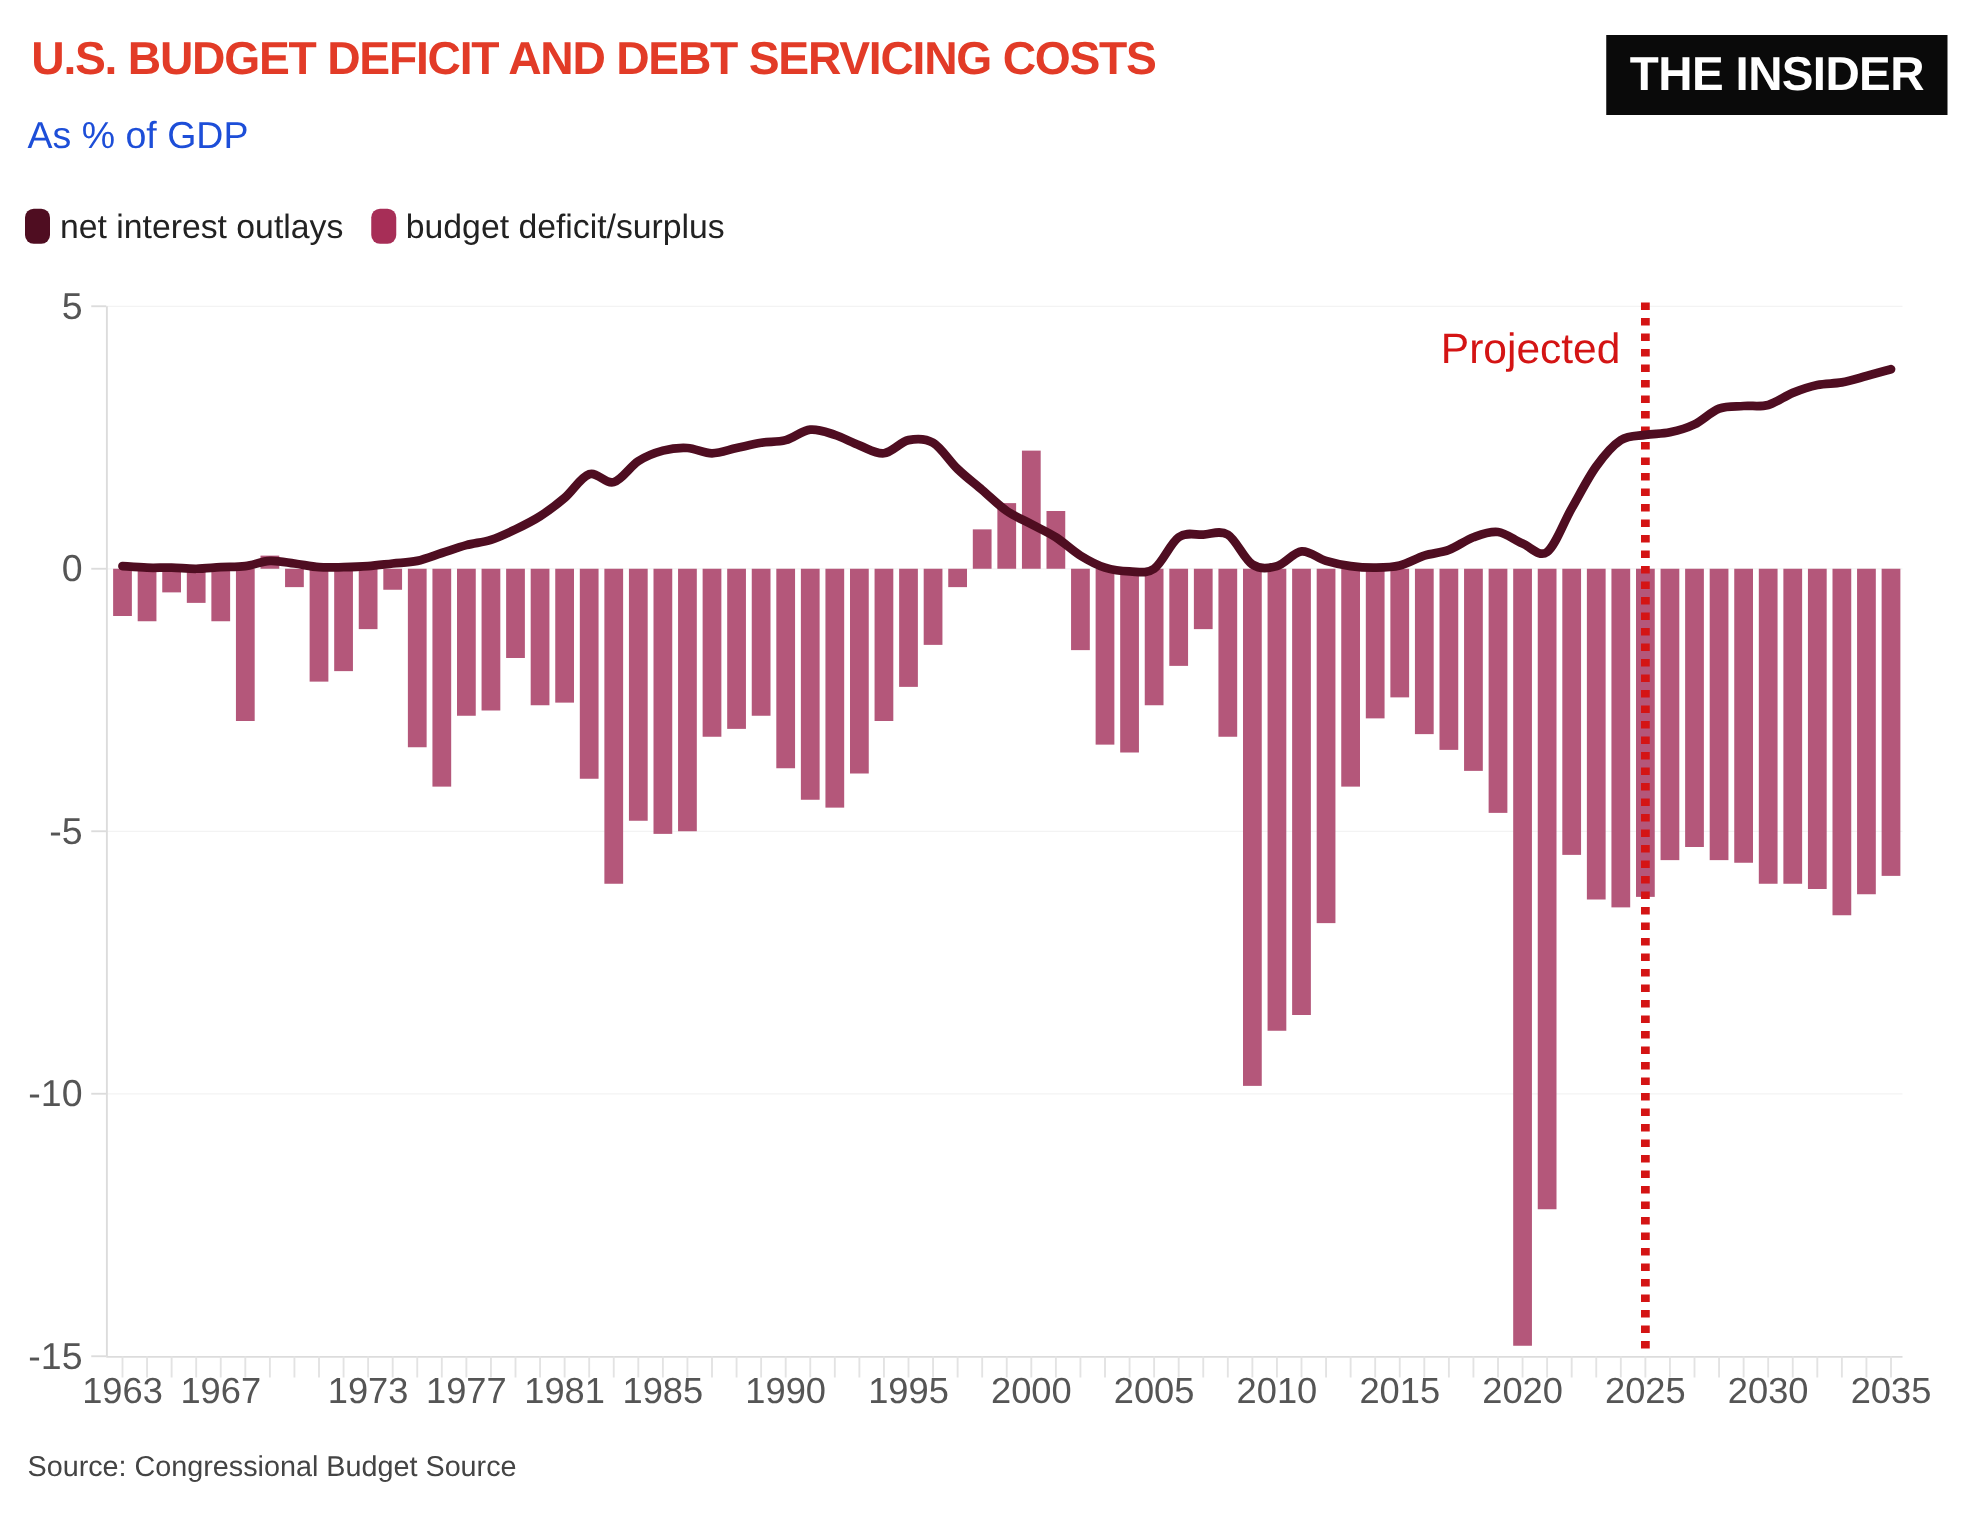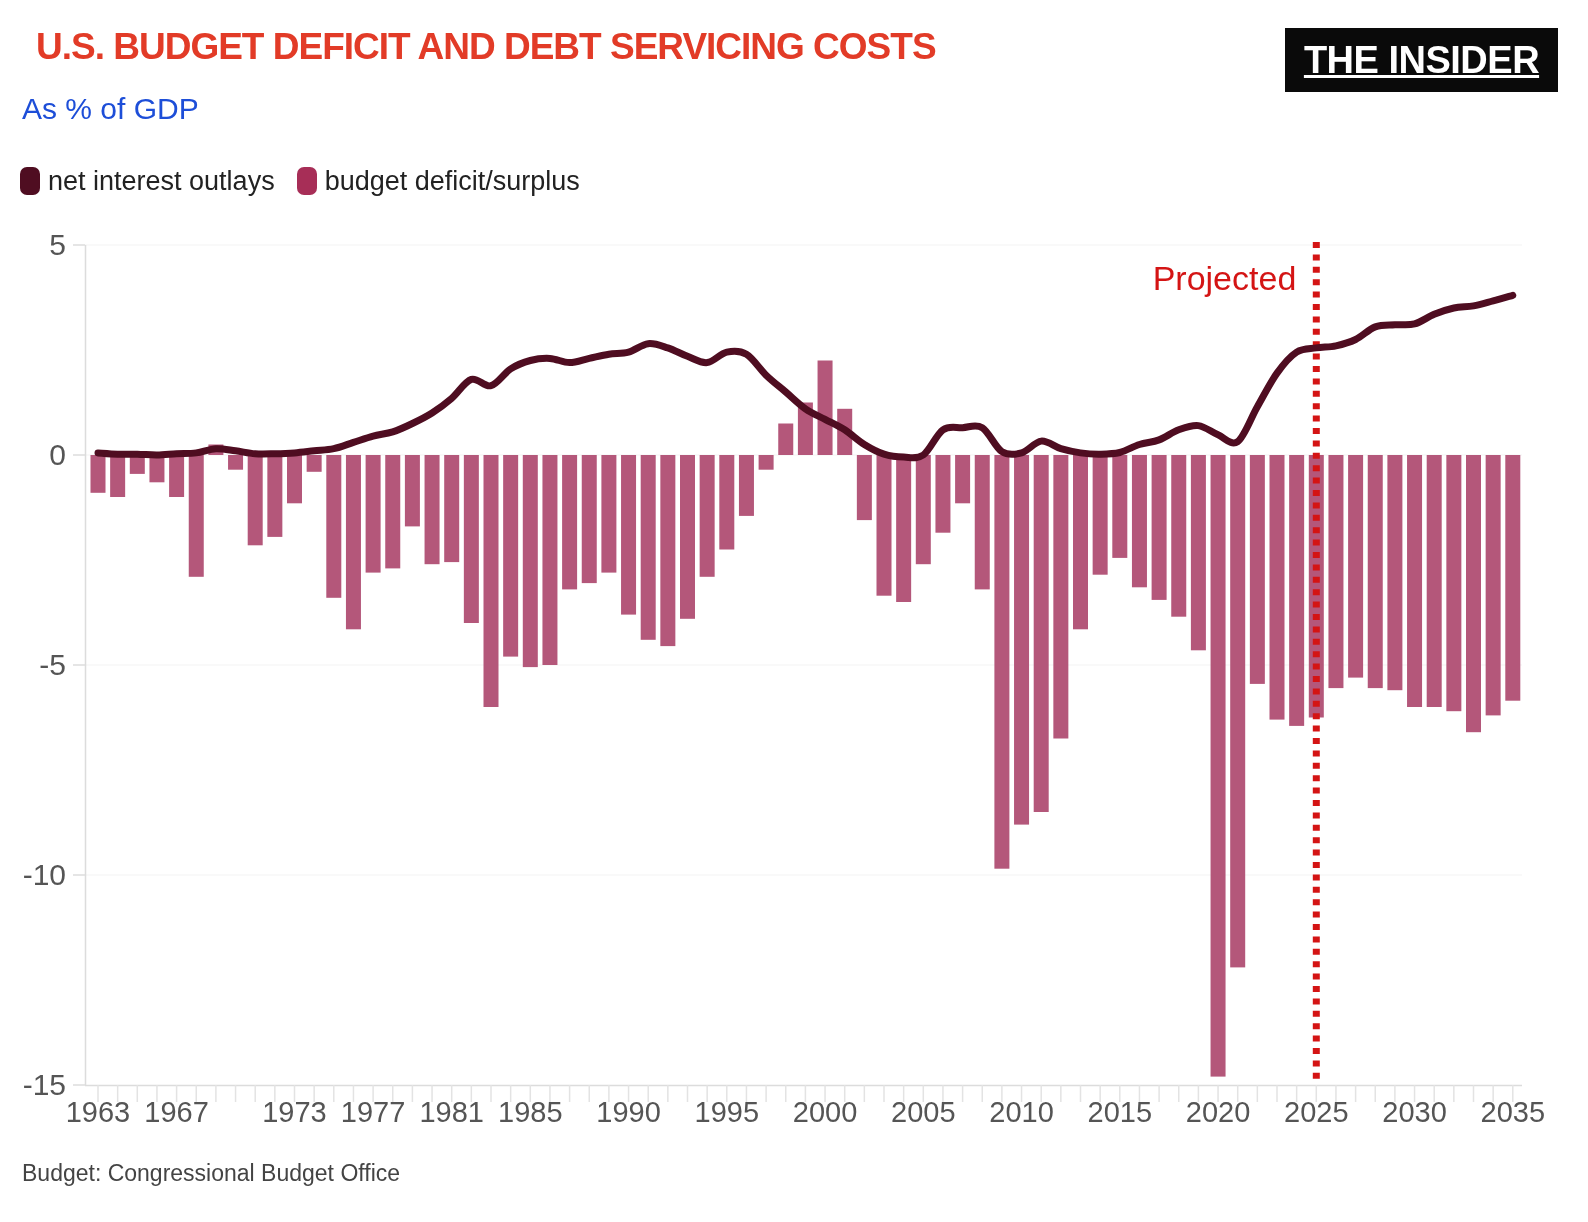--- a/index.html
+++ b/index.html
@@ -1,24 +1,24 @@
 <!DOCTYPE html>
 <html><head>
 <meta charset="utf-8">
 <style>
   html,body{margin:0;padding:0;background:#ffffff;}
   .page{position:relative;width:1588px;height:1222px;background:#ffffff;
         font-family:"Liberation Sans",sans-serif;overflow:hidden;}
   .page svg{position:absolute;left:0;top:0;z-index:0;}
   .abs{position:absolute;z-index:1;}
-  .title{left:36px;top:26px;font-size:37px;font-weight:700;letter-spacing:-1px;}
+  .title{left:25px;top:26px;font-size:37px;font-weight:700;letter-spacing:-1px;}
   .subtitle{left:22px;top:92px;font-size:30px;color:#1d4ed8;}
   .brand{left:1285px;top:28px;width:273px;height:64px;display:flex;
          align-items:center;justify-content:center;}
-  .brand span{font-size:38px;font-weight:700;letter-spacing:-0.5px;text-decoration:underline;}
+  .brand span{font-size:38px;font-weight:700;letter-spacing:-0.5px;}
   .legend{left:20px;top:167px;display:flex;align-items:center;height:28px;justify-content:center;}
   .chip{display:inline-block;width:20px;height:28px;border-radius:7px;margin-right:8px;}
   .chip2{margin-left:22px;}
   .llabel{font-size:27px;color:#222222;line-height:28px;}
   .source{left:22px;top:1160px;font-size:23px;color:#444444;}
 </style>
 </head>
 <body>
 
 <div class="page">
@@ -215,15 +215,15 @@
     <span style="color: rgb(255, 255, 255);">THE INSIDER</span>
   </div>
 
   <div class="abs legend">
     <span class="chip" style="background-color: rgb(79, 13, 33);"></span>
     <span class="llabel">net interest outlays</span>
     <span class="chip chip2" style="background-color: rgb(167, 46, 87);"></span>
     <span class="llabel">budget deficit/surplus</span>
   </div>
 
-  <div class="abs source">Budget: Congressional Budget Office</div>
+  <div class="abs source">Source: Congressional Budget Source</div>
 
 </div>
 
 </body></html>

